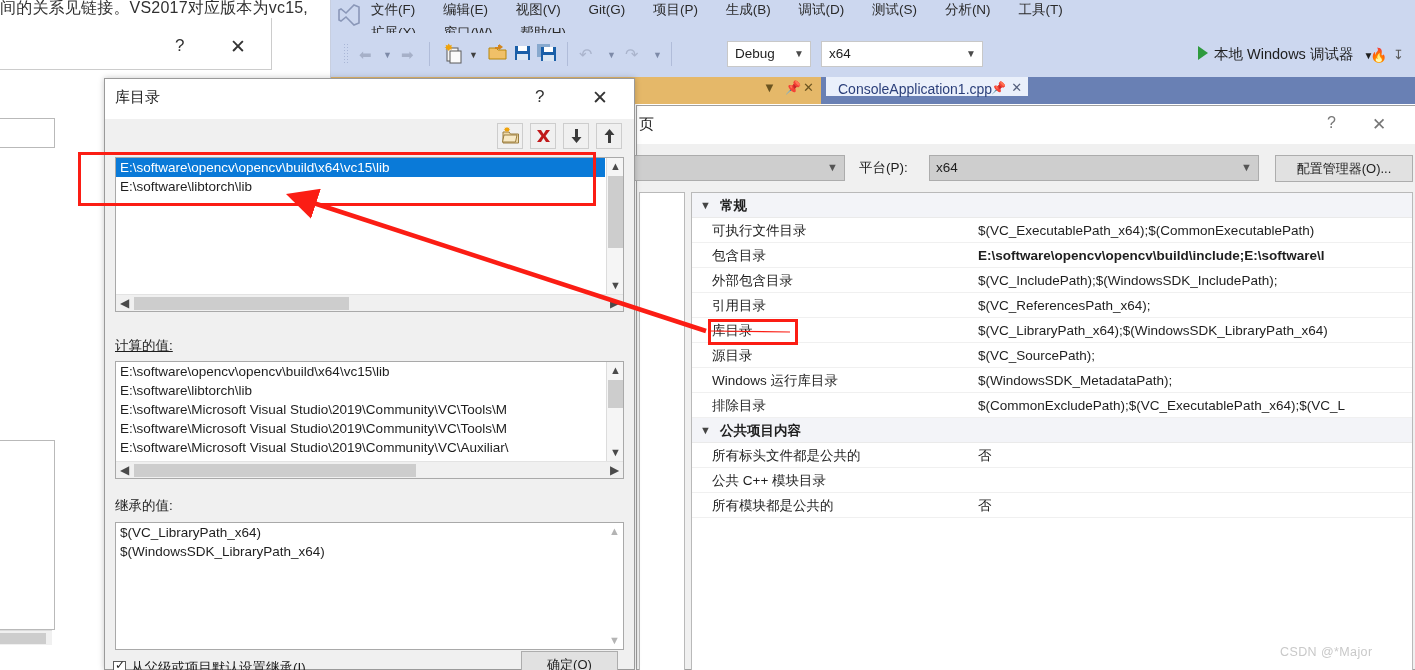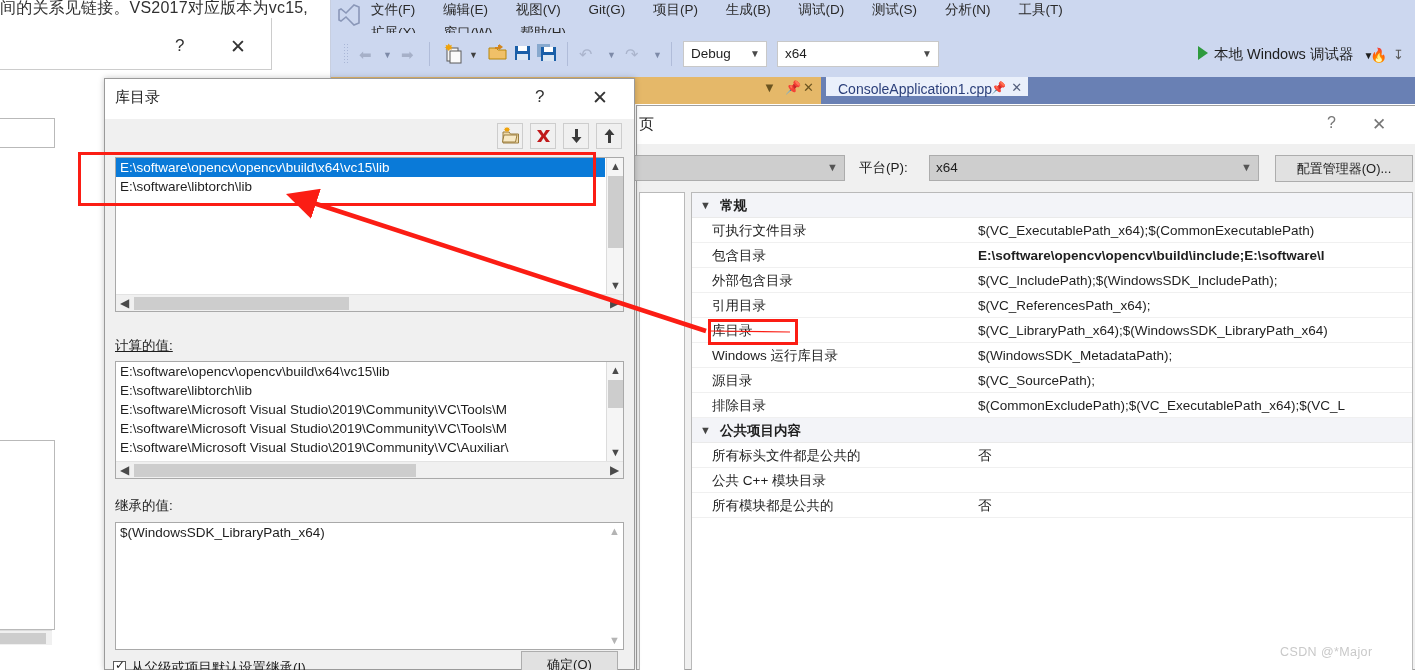--- a/index.html
+++ b/index.html
@@ -51,21 +51,21 @@
   .tb-grip {
     position: absolute; left: 12px; top: 10px; width: 6px; height: 22px;
     background-image: radial-gradient(#a9b6d6 35%, transparent 36%);
     background-size: 3px 3px;
   }
   .tb-item { position: absolute; top: 10px; height: 24px; line-height: 24px; font-size: 15px; }
   .tb-sep { position: absolute; top: 9px; width: 1px; height: 24px; background: #b0bcd9; }
   .tb-combo {
     position: absolute; top: 8px; height: 26px; background: #fff;
     border: 1px solid #c8c8c8; font-size: 13.5px; color: #1e1e1e;
-    padding: 0 18px 0 7px; line-height: 24px;
+    padding: 0 18px 0 7px; line-height: 24px; margin-left: 44px;
   }
   .tb-combo .car {
     position: absolute; right: 6px; top: 0; font-size: 10px; color: #4a4a4a;
   }
   .tb-run {
     position: absolute; top: 9px; left: 867px; height: 24px; line-height: 24px;
     font-size: 14.5px; color: #1e1e1e; white-space: nowrap;
   }
   .tri-green {
     display: inline-block; width: 0; height: 0; vertical-align: -1px;
@@ -388,26 +388,26 @@
       </div>
       <div class="grid-row">
         <span class="k">引用目录</span>
         <span class="v">$(VC_ReferencesPath_x64);</span>
       </div>
       <div class="grid-row">
         <span class="k">库目录</span>
         <span class="v">$(VC_LibraryPath_x64);$(WindowsSDK_LibraryPath_x64)</span>
       </div>
       <div class="grid-row">
+        <span class="k">源目录</span>
+        <span class="v">$(VC_SourcePath);</span>
+      </div>
+      <div class="grid-row">
         <span class="k">Windows 运行库目录</span>
         <span class="v">$(WindowsSDK_MetadataPath);</span>
-      </div>
-      <div class="grid-row">
-        <span class="k">源目录</span>
-        <span class="v">$(VC_SourcePath);</span>
       </div>
       <div class="grid-row">
         <span class="k">排除目录</span>
         <span class="v">$(CommonExcludePath);$(VC_ExecutablePath_x64);$(VC_L</span>
       </div>
 
       <div class="grid-cat">
         <span class="chev">▼</span>
         <span>公共项目内容</span>
       </div>
@@ -517,20 +517,21 @@
       <div class="hscroll">
         <div class="arrow" style="left:0;">◀</div>
         <div class="thumb" style="left:18px; width:282px;"></div>
         <div class="arrow" style="right:0;">▶</div>
       </div>
     </div>
 
     <div class="fld-label" style="left:10px; top:418px;">继承的值:</div>
     <div class="listbox" style="left:10px; top:443px; width:509px; height:128px;">
       <div style="position:absolute;left:0;top:0;right:18px;">
+        <div class="item">$(VC_LibraryPath_x64)</div>
         <div class="item">$(WindowsSDK_LibraryPath_x64)</div>
       </div>
       <div class="vscroll" style="background:#fff;border-left:none;">
         <div class="arrow" style="top:0;color:#b4b4b4;">▲</div>
         <div class="arrow" style="bottom:0;color:#b4b4b4;">▼</div>
       </div>
     </div>
 
     <div class="chk-row" style="left:8px; top:580px;">
       <span class="chk-box"></span><span>从父级或项目默认设置继承(I)</span>

